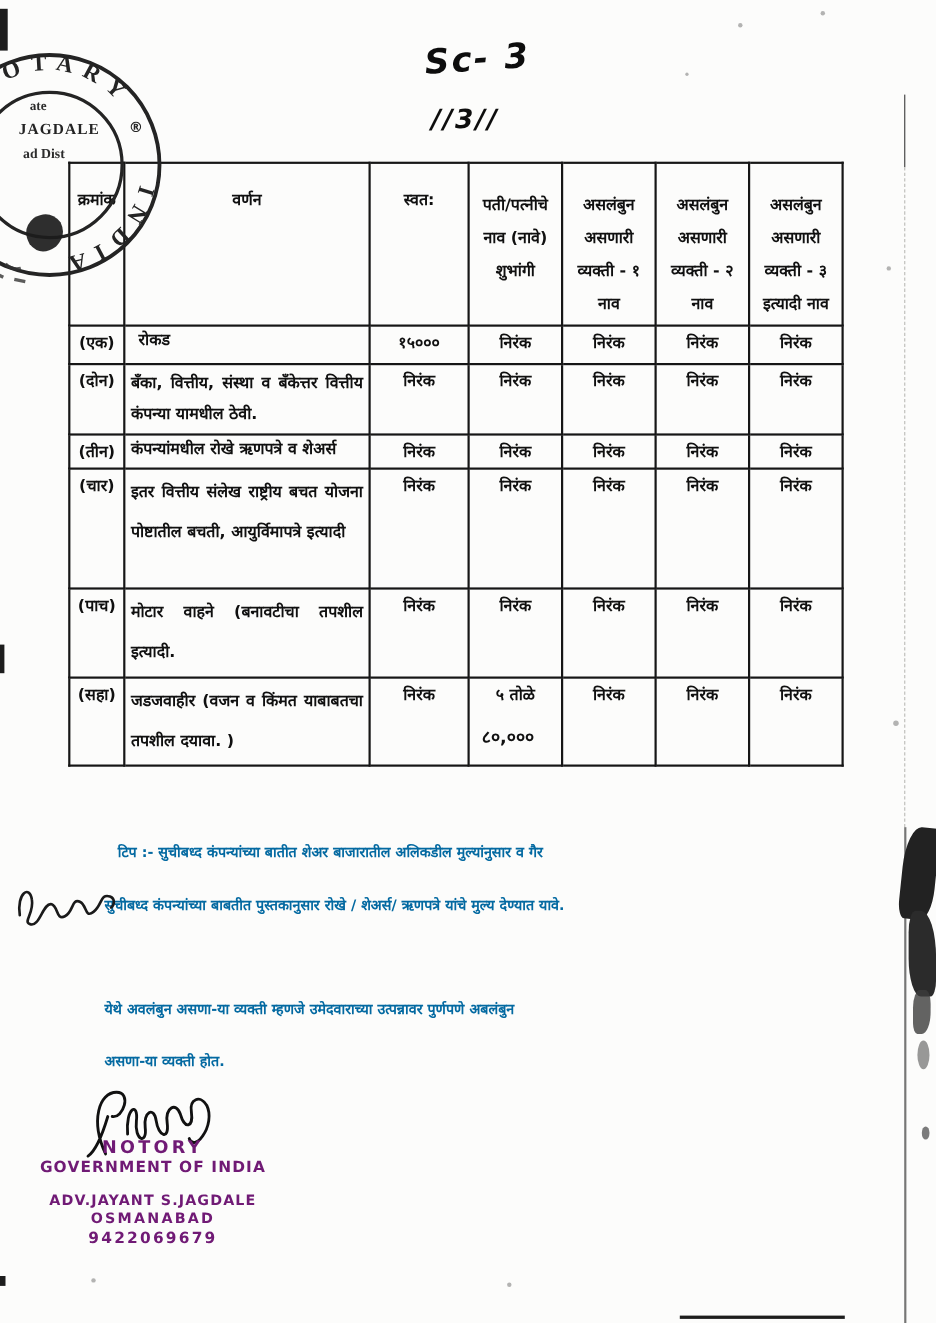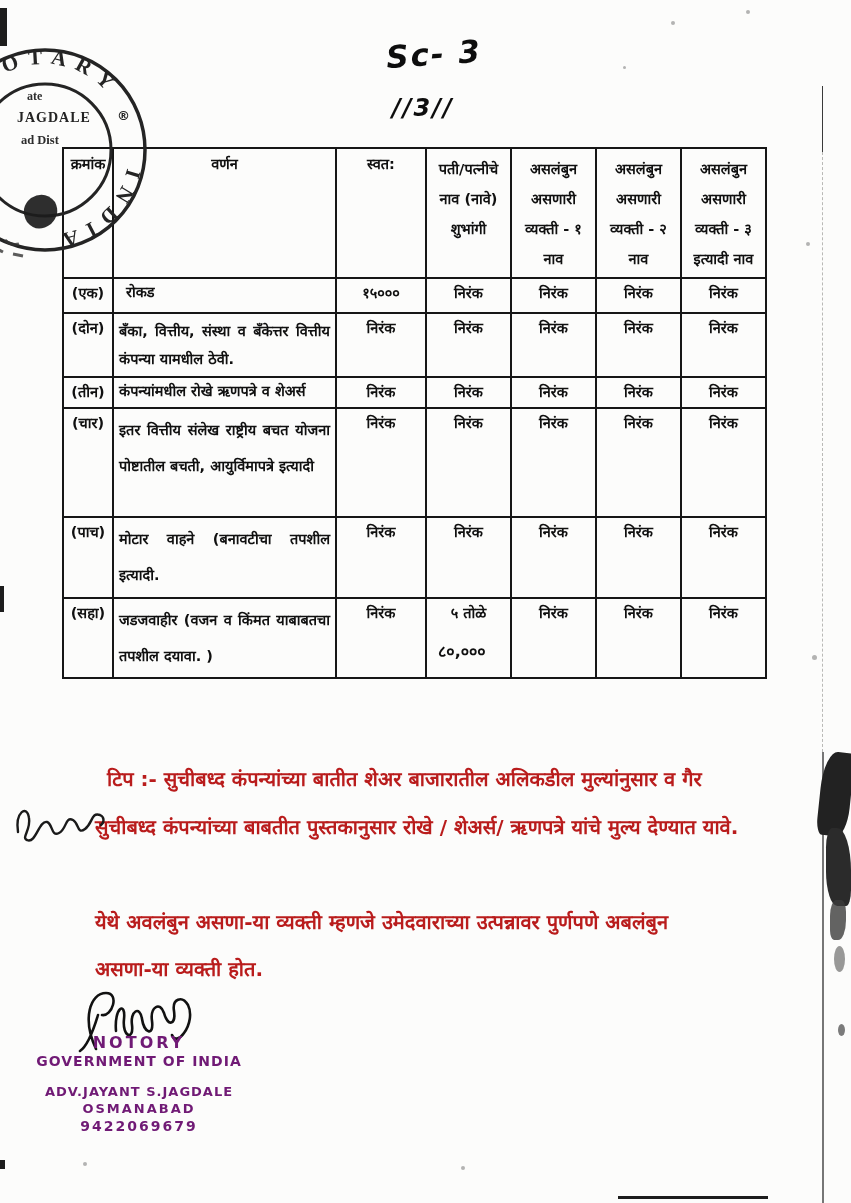--- a/index.html
+++ b/index.html
@@ -10,33 +10,33 @@
   .form-code{position:absolute;left:386px;top:36px;font-size:31px;font-weight:700;
              font-style:italic;transform:rotate(-4deg);letter-spacing:2px;color:#0d0d0d;}
   .page-num{position:absolute;left:392px;top:94px;font-size:24px;font-weight:700;
             font-style:italic;letter-spacing:2px;color:#0d0d0d;}
 
   
   table.main{position:absolute;left:62px;top:147px;width:703px;border-collapse:collapse;
              table-layout:fixed;}
   table.main td{border:2px solid #161616;vertical-align:top;font-weight:700;
                 font-size:14.5px;padding:3px 5px;color:#101010;}
-  tr.hrow td{text-align:center;white-space:pre-line;line-height:30px;padding-top:5px;}
+  tr.hrow td{text-align:center;white-space:pre-line;line-height:30px;padding-top:23px;}
   tr.hrow td.c1, tr.hrow td.c2, tr.hrow td.c3{line-height:20px;}
   td.num{text-align:center;padding-top:5px;}
   td.desc{text-align:justify;}
   td.val{text-align:center;padding-top:5px;}
   tr.r1 td.desc{line-height:20px;padding-left:12px;}
   tr.r2 td.desc{line-height:28px;}
   tr.r3 td.desc{line-height:20px;border-radius:16px;}
   tr.r4 td.desc, tr.r5 td.desc, tr.r6 td.desc, tr.r7 td.desc{line-height:36px;}
   .val-line2{display:block;margin-top:18px;text-align:left;padding-left:6px;font-size:16px;}
 
   
-  .note-line{position:absolute;font-size:20px;font-weight:700;color:#b91c1c;white-space:nowrap;}
+  .note-line{position:absolute;font-size:13px;font-weight:700;color:#0369a1;white-space:nowrap;}
 
   
   .notary{position:absolute;left:24px;top:1033px;width:230px;text-align:center;
           font-weight:700;color:#701a75;}
   .notary .t1{font-size:16px;letter-spacing:3px;}
   .notary .t2{font-size:14px;letter-spacing:1px;margin-top:1px;}
   .notary .t3{font-size:13px;letter-spacing:1px;margin-top:15px;}
   .notary .t4{font-size:13px;letter-spacing:2px;margin-top:2px;}
   .notary .t5{font-size:14px;letter-spacing:2px;margin-top:2px;}
 

